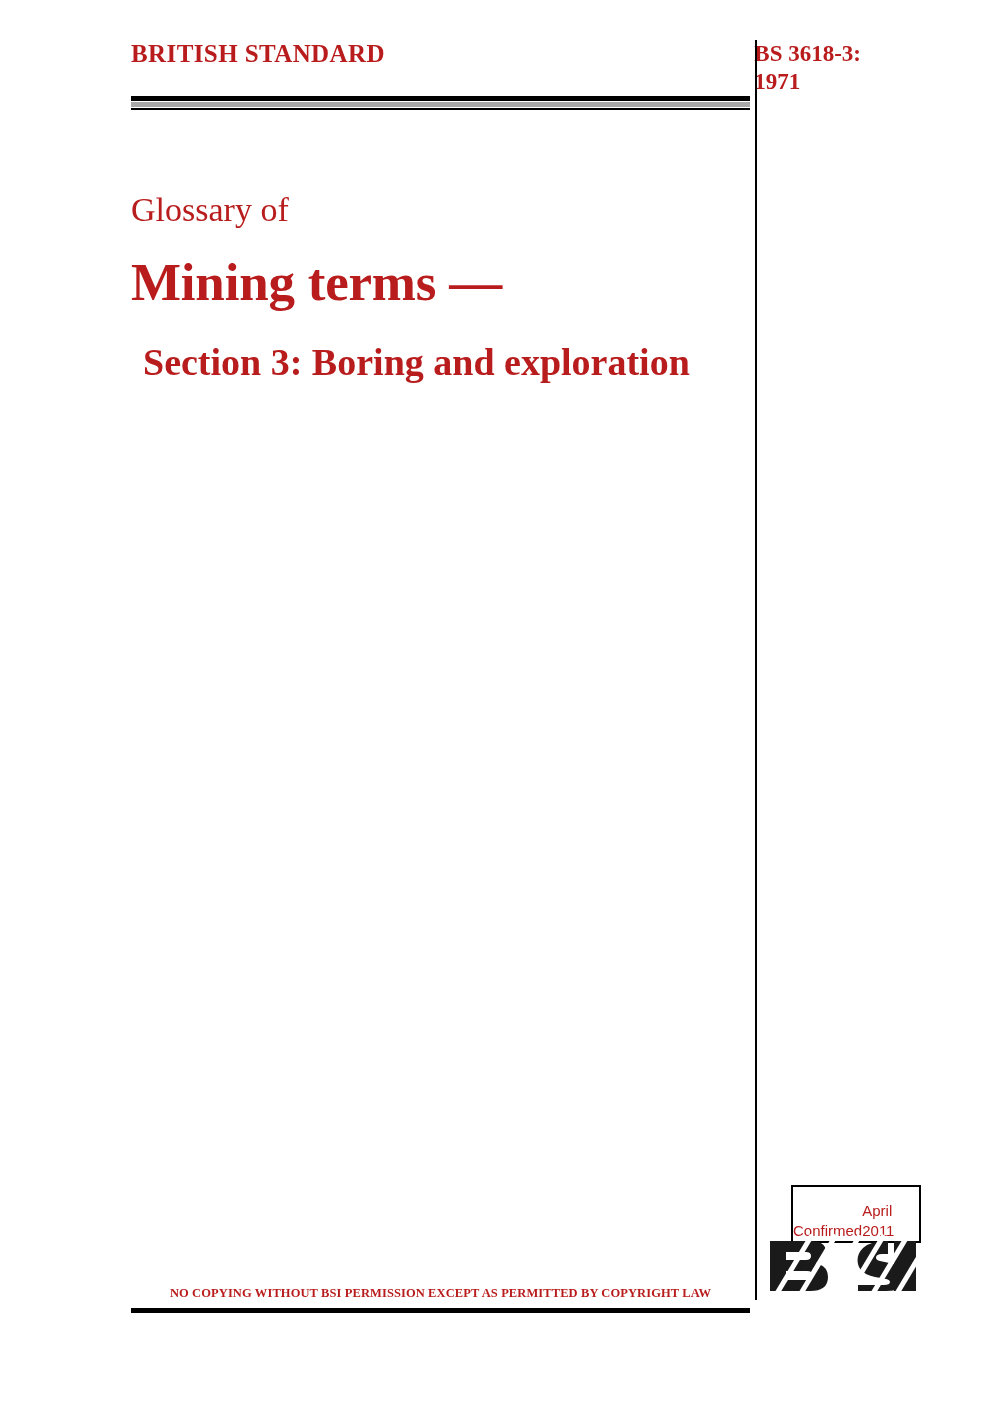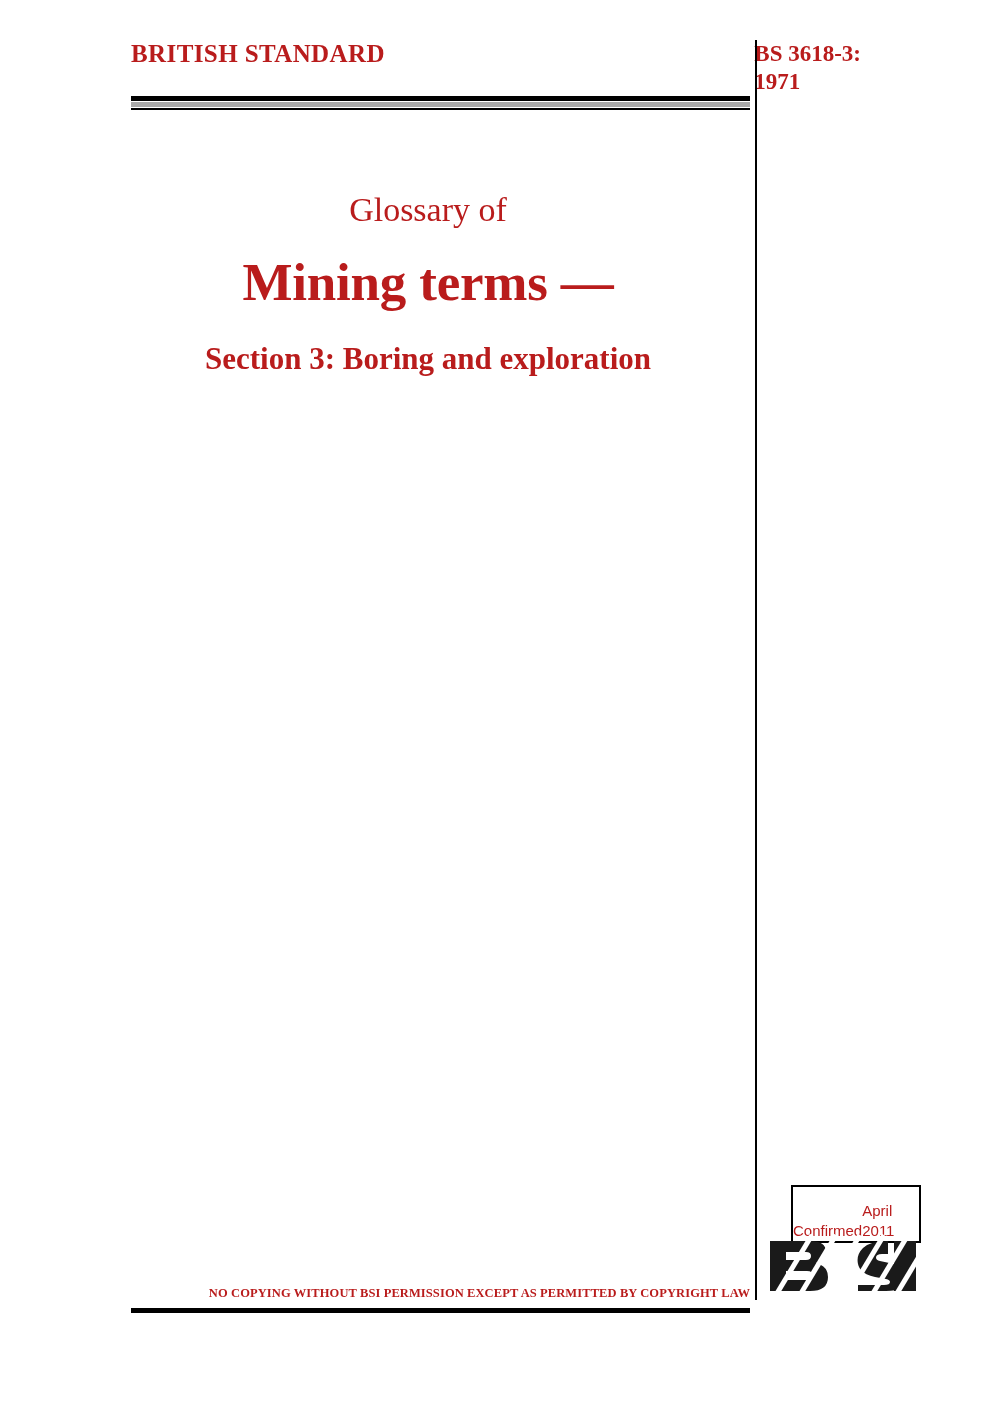--- a/index.html
+++ b/index.html
@@ -76,43 +76,42 @@
     left: 755px;
     top: 40px;
     width: 2px;
     height: 1260px;
     background: #000000;
   }
 
   
   .title-block {
     position: absolute;
-    left: 123px;
+    left: 131px;
     top: 190px;
     width: 610px;
-    text-align: center;
   }
   .title-pre {
     font-size: 34px;
     line-height: 1.2;
     font-weight: normal;
     margin: 0 0 22px 0;
   }
   .title-main {
     font-size: 53px;
     font-weight: bold;
     line-height: 1.12;
     margin: 4px 0 28px 0;
     letter-spacing: -0.2px;
   }
   .title-sub {
-    font-size: 31px;
+    font-size: 38px;
     font-weight: bold;
     line-height: 1.2;
-    margin: 0;
+    margin: 12px;
   }
 
   
   .stamp {
     position: absolute;
     left: 791px;
     top: 1185px;
     width: 130px;
     height: 58px;
     border: 2px solid #000000;
@@ -134,21 +133,21 @@
     width: 180px;
     height: 70px;
   }
 
   
   .footer-note {
     position: absolute;
     left: 131px;
     top: 1286px;
     width: 619px;
-    text-align: right;
+    text-align: center;
     font-family: "Liberation Serif", serif;
     font-weight: bold;
     font-size: 12.5px;
     letter-spacing: 0.1px;
   }
   .footer-rule {
     position: absolute;
     left: 131px;
     top: 1308px;
     width: 619px;

